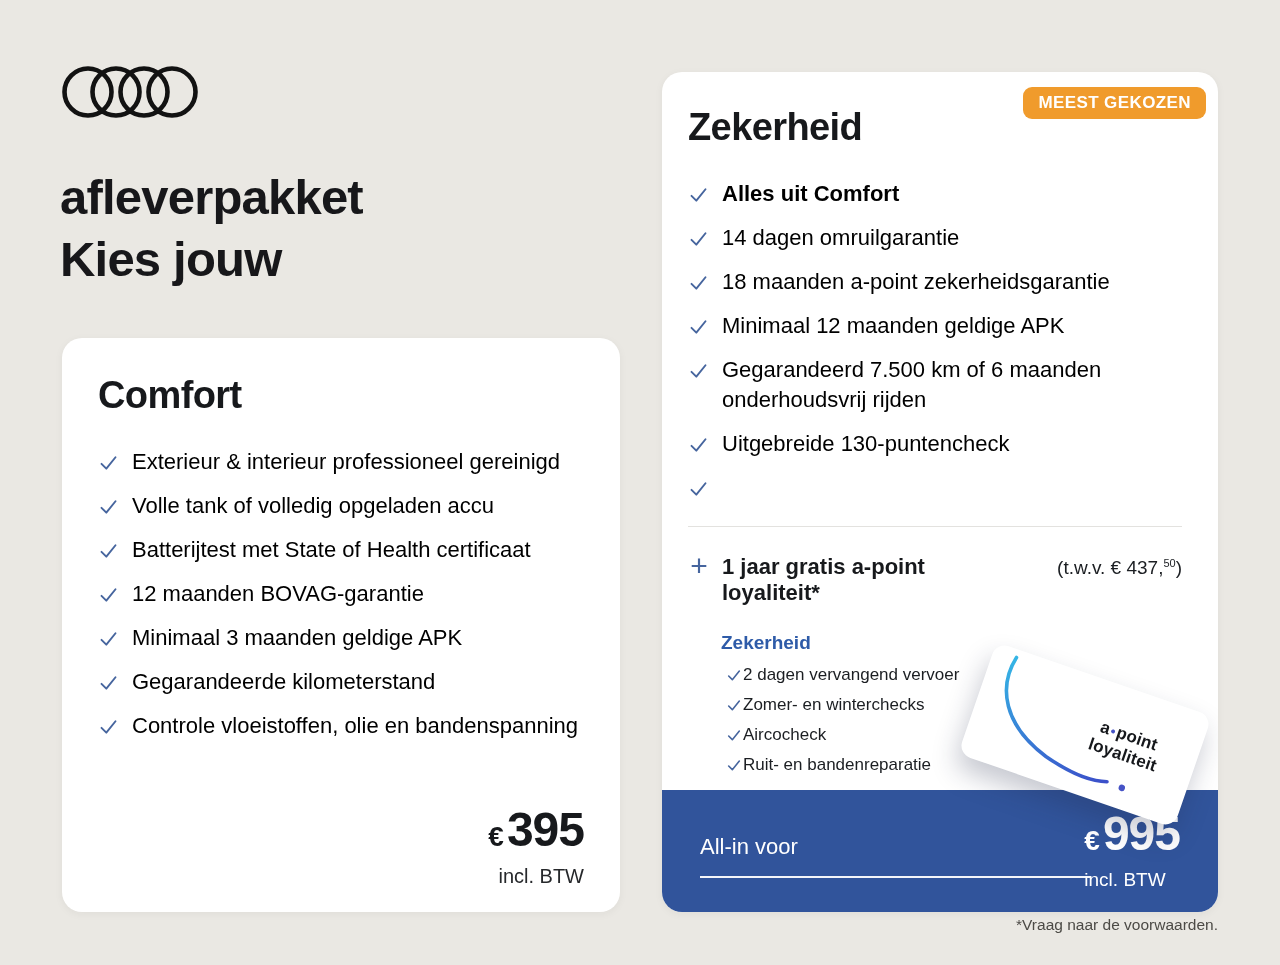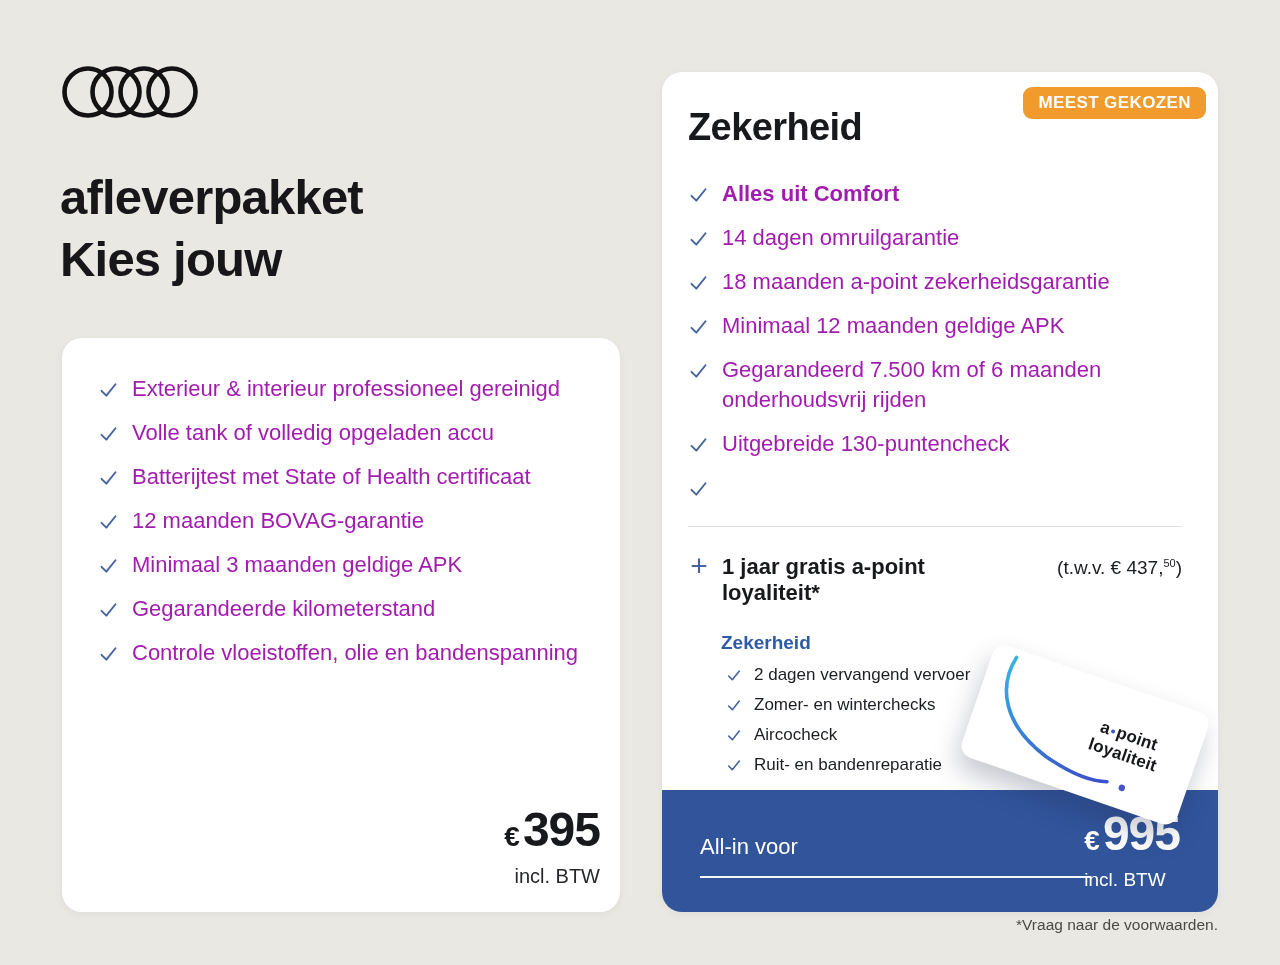--- a/index.html
+++ b/index.html
@@ -33,28 +33,28 @@
   }
   .card-comfort{left:62px;top:338px;width:558px;height:574px;}
   .card-comfort .card-body{padding:36px 30px 0 36px;}
   .card-zekerheid{left:662px;top:72px;width:556px;height:840px;overflow:hidden;}
   .card-zekerheid .card-body{padding:34px 36px 0 26px;position:relative;}
 
   
   ul.features{list-style:none;margin:0;padding:0;}
   ul.features li{
     display:flex;gap:13px;align-items:flex-start;
-    font-size:22px;line-height:30px;margin-bottom:14px;color:#a21caf;
+    font-size:22px;line-height:30px;margin-bottom:14px;color:#000000;
   }
   ul.features li.bold span{font-weight:700;}
   .check{flex:0 0 21px;width:21px;height:21px;margin-top:5px;}
   .check polyline{fill:none;stroke:#46659E;stroke-width:2.2;stroke-linecap:round;stroke-linejoin:round;}
 
   
-  .price-block{position:absolute;right:20px;bottom:24px;text-align:right;color:#17191C;}
+  .price-block{position:absolute;right:36px;bottom:24px;text-align:right;color:#17191C;}
   .price-line{font-weight:700;font-size:48px;letter-spacing:-1px;line-height:50px;}
   .price-line .euro{font-size:28px;font-weight:600;margin-right:4px;}
   .price-suffix{font-size:20px;font-weight:400;margin-top:3px;color:#26282B;}
 
   
   .badge{
     position:absolute;top:15px;right:12px;
     background:#F09B2C;color:#ffffff;
     font-size:17px;font-weight:700;letter-spacing:0.4px;
     padding:6px 15px;border-radius:9px;z-index:3;
@@ -69,21 +69,21 @@
   }
   .plus-label{font-size:22px;font-weight:700;color:#17191C;}
   .value-note{font-size:19px;font-weight:400;color:#1B1E22;margin-left:20px;white-space:nowrap;}
   .value-note sup{font-size:11px;}
 
   
   .inclusief{margin:26px 0 0 33px;}
   .inclusief-title{color:#2E5BA8;font-size:19px;font-weight:600;}
   ul.sub-features{list-style:none;margin:10px 0 0 5px;padding:0;}
   ul.sub-features li{
-    display:flex;gap:12px;align-items:flex-start;
+    display:flex;gap:1px;align-items:flex-start;
     font-size:17px;line-height:22px;margin-bottom:8px;color:#1B1E22;
   }
   .check-sm{flex:0 0 16px;width:16px;height:16px;margin-top:3px;}
   .check-sm polyline{fill:none;stroke:#46659E;stroke-width:2.4;stroke-linecap:round;stroke-linejoin:round;}
 
   
   .loyalty-card{
     position:absolute;left:309px;top:604px;width:228px;height:118px;
     background:#ffffff;border-radius:13px;z-index:2;
     transform:rotate(19deg);
@@ -127,20 +127,21 @@
     </g>
   </svg>
 
   <h1 class="page-title">
     <span>afleverpakket</span>
     <span>Kies jouw</span>
   </h1>
 
   <section class="card card-comfort">
     <div class="card-body">
+      <h2>Comfort</h2>
       <ul class="features">
         <li>
           <svg class="check" viewBox="0 0 24 24">
               <polyline points="4,13.5 9.5,19 20,6"></polyline>
             </svg>
           <span>Exterieur &amp; interieur professioneel gereinigd</span>
         </li>
         <li>
           <svg class="check" viewBox="0 0 24 24">
               <polyline points="4,13.5 9.5,19 20,6"></polyline>

